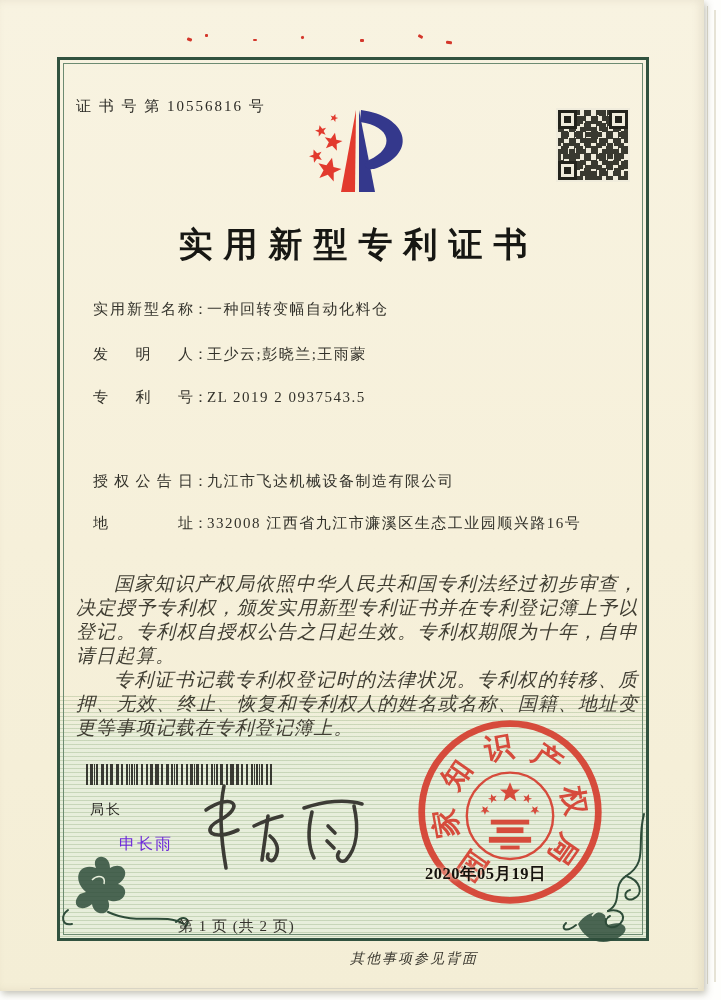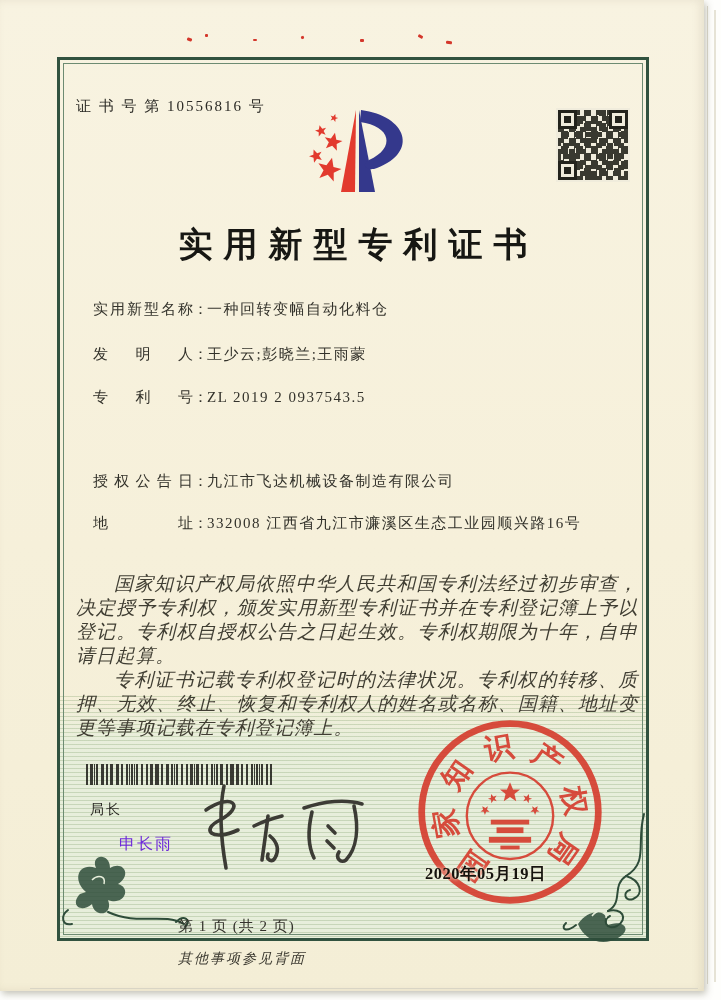--- a/index.html
+++ b/index.html
@@ -66,21 +66,21 @@
   .sig { position:absolute; left:196px; top:778px; }
 
   .seal { position:absolute; left:414px; top:716px; width:192px; height:192px;
     mix-blend-mode:multiply; opacity:.9; }
   .seal-date { position:absolute; left:425px; top:863px; font-size:16.5px; font-weight:700;
     color:#16130e; letter-spacing:.5px; white-space:nowrap;
     text-shadow:0 0 3px rgba(246,240,218,.9),0 0 5px rgba(246,240,218,.7); }
 
   .page-num { position:absolute; left:178px; top:917px; width:300px; 
     font-size:15px; color:#33322b; letter-spacing:1px; }
-  .bottom-note { position:absolute; left:178px; top:950px; width:300px; text-align:left;
+  .bottom-note { position:absolute; left:178px; top:950px; width:300px; text-align:right;
     font-size:14px; font-style:italic; color:#3b3930; letter-spacing:2px; }
 
   .orn { position:absolute; z-index:6; pointer-events:none; }
 </style>
 </head>
 <body>
 
 <div class="stage">
   <div class="paper"></div>
 

